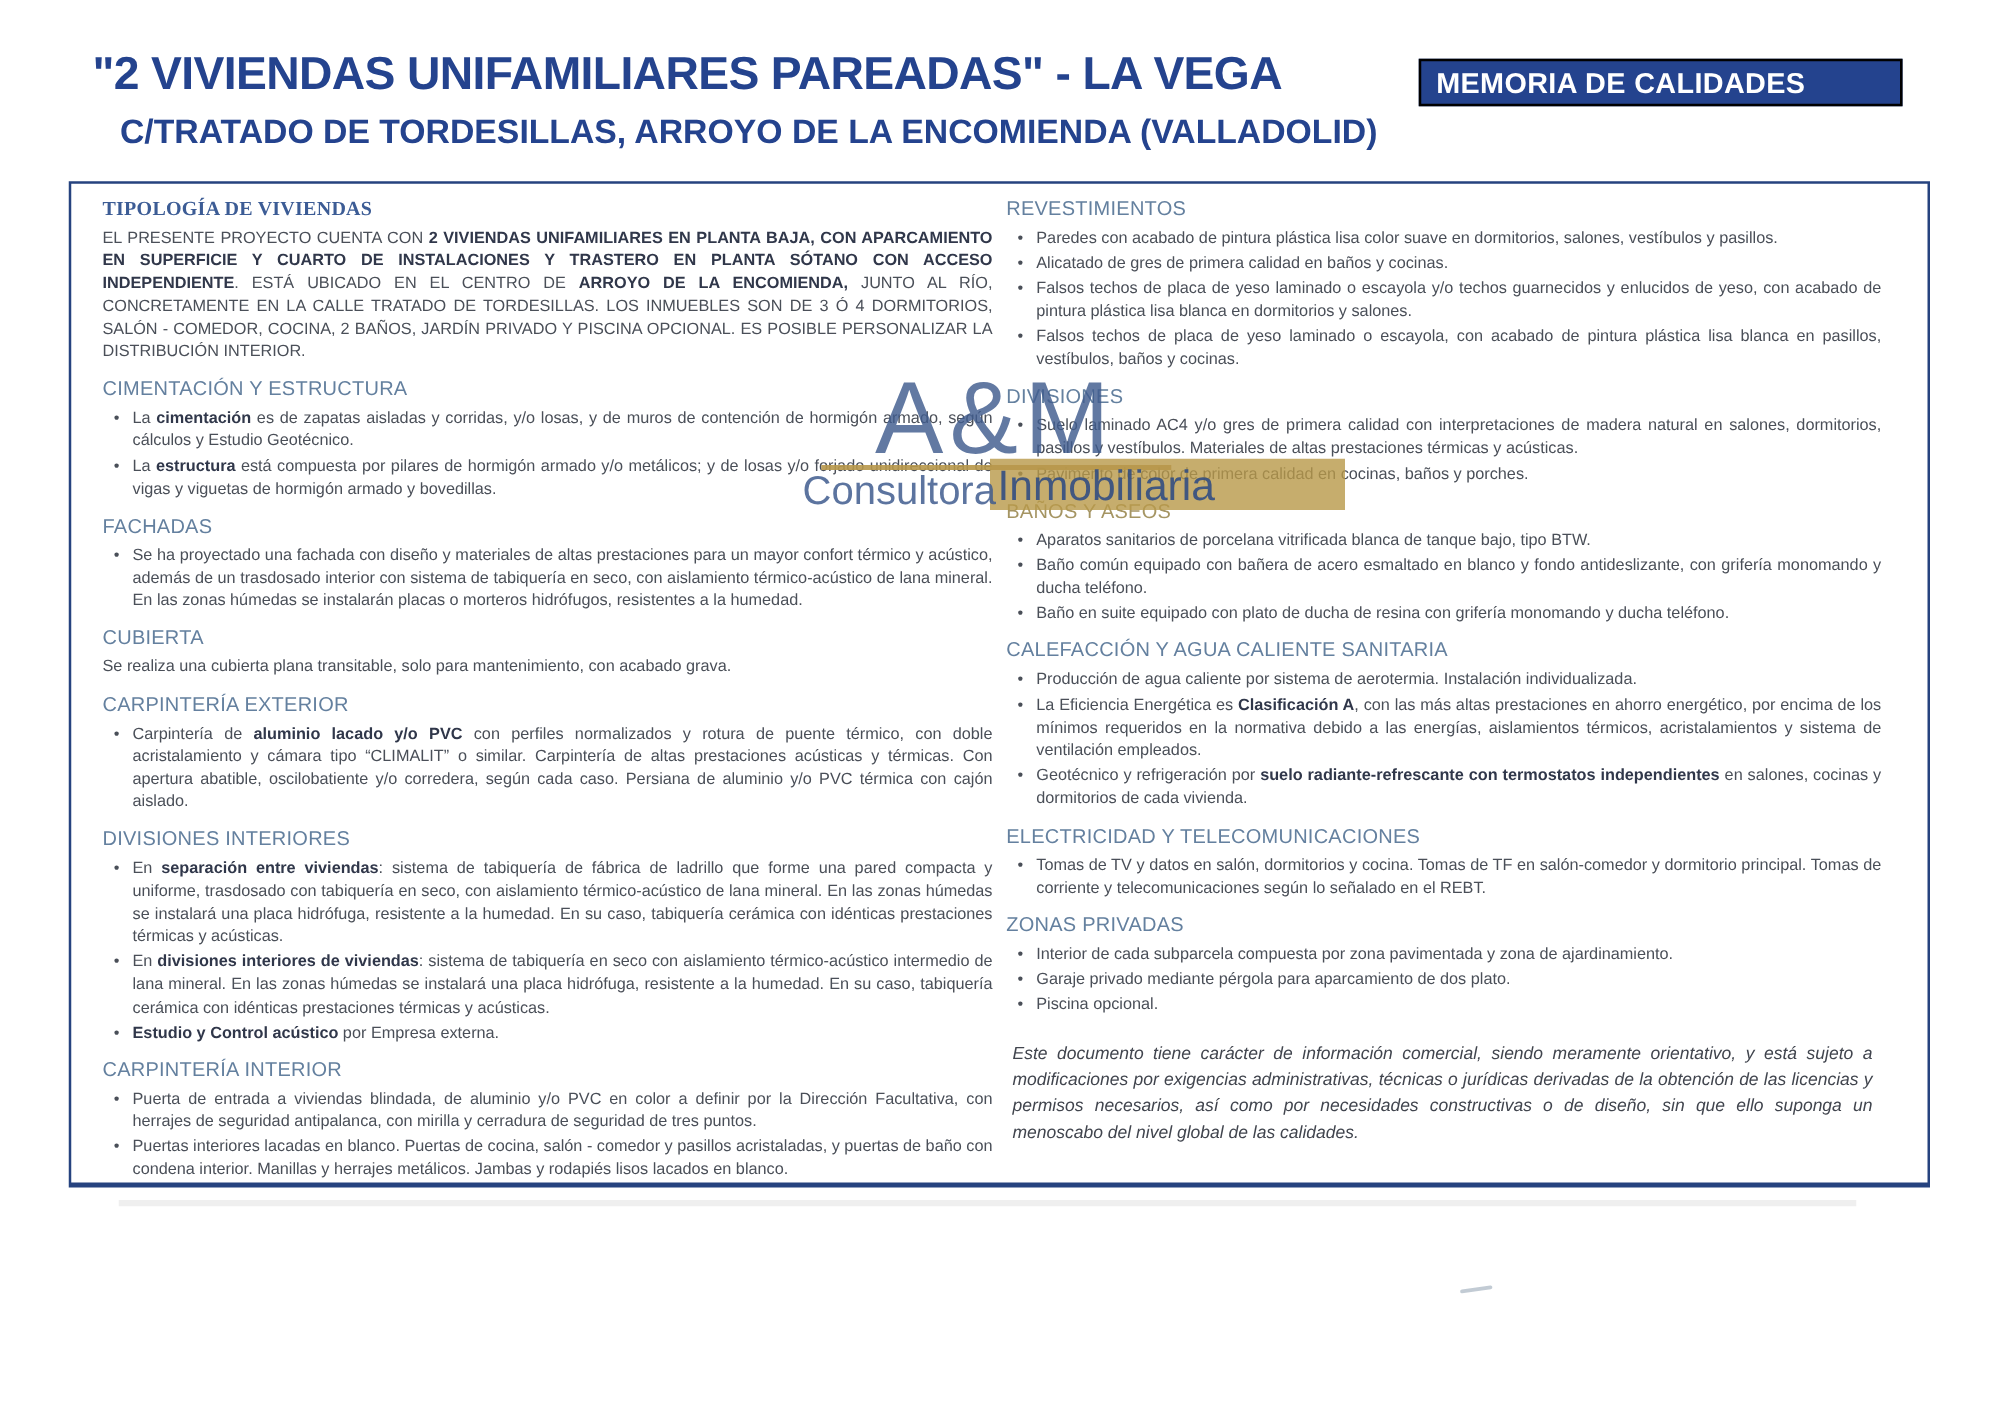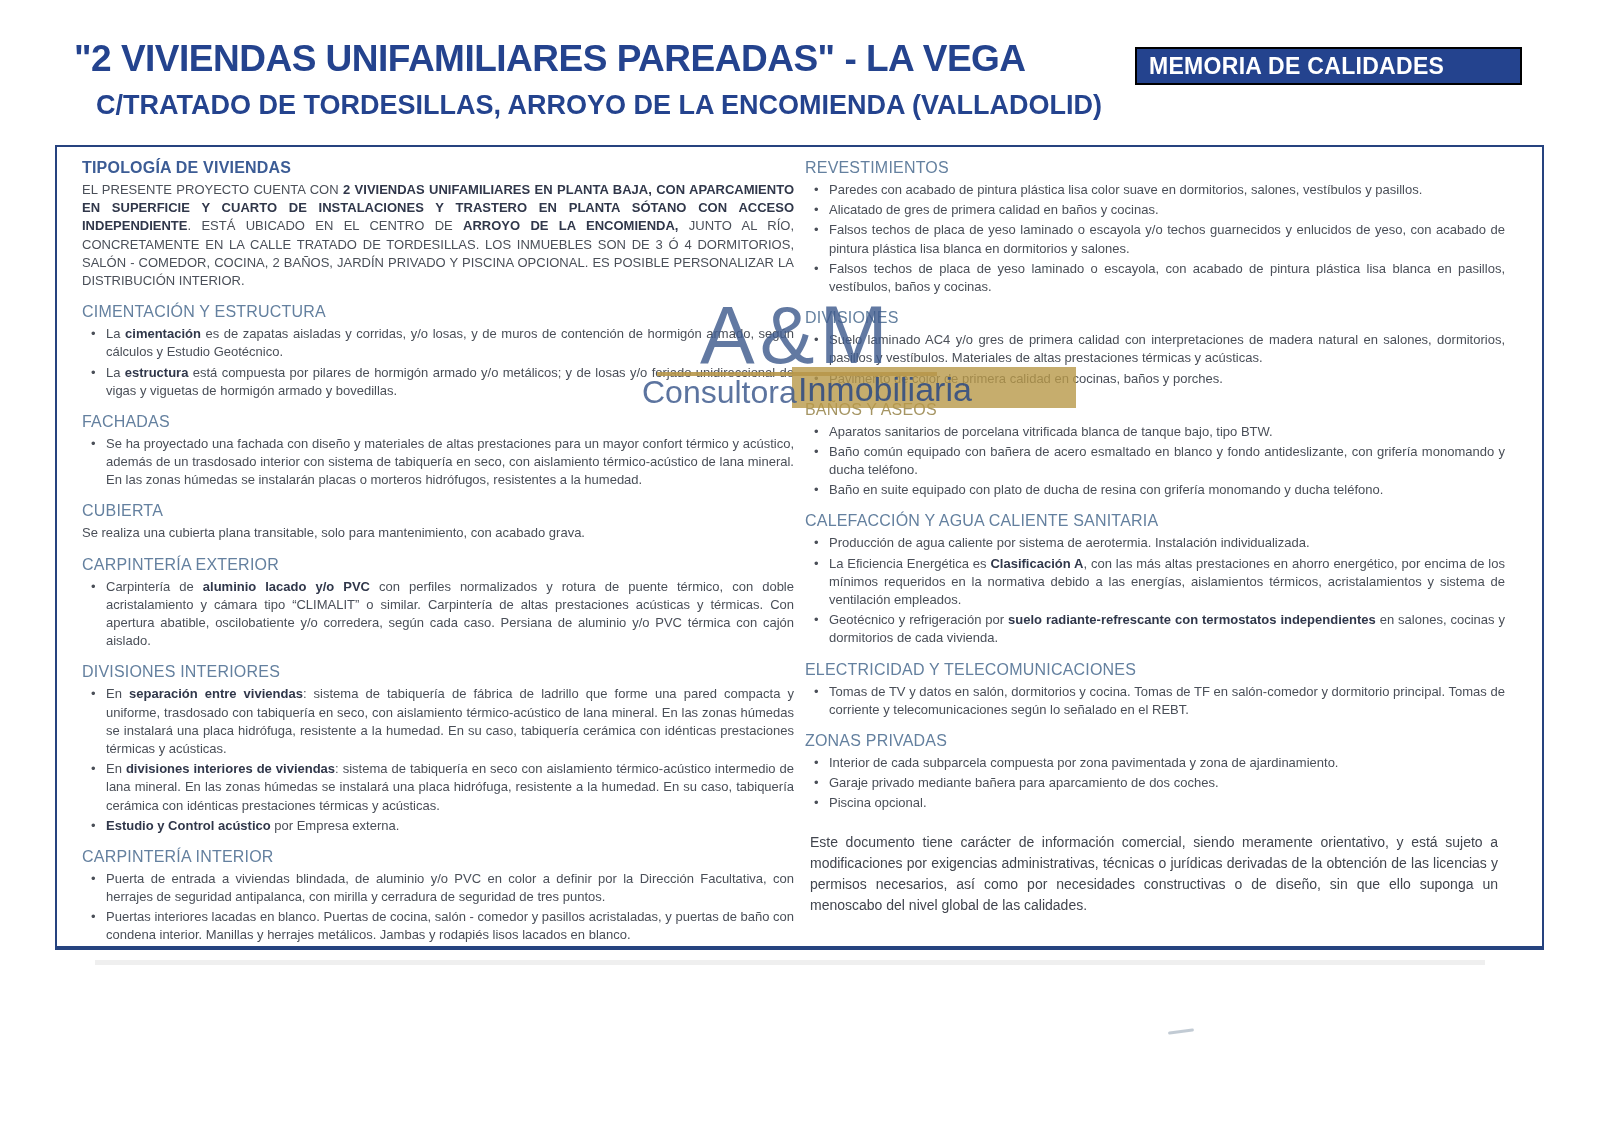--- a/index.html
+++ b/index.html
@@ -25,31 +25,31 @@
     position:absolute;left:55px;top:145px;width:1485px;height:799px;
     border:2px solid #26437f;border-bottom-width:4px;background:#fff;overflow:hidden;
   }
   .col{position:absolute;top:12px;}
   .col-left{left:25px;width:712px;}
   .col-right{left:748px;width:700px;}
   .sec{margin-bottom:13px;}
   .sec-title{
     font-size:16px;font-weight:400;color:#64809f;margin:0 0 4px 0;letter-spacing:.2px;
   }
-  .sec-title.strong{font-weight:bold;color:#3c5c95;}
+  .sec-title.strong{font-weight:bold;color:#3c5c95;font-family:Liberation Serif, serif;}
   .sec-title.obscured{color:#8f7b3d;opacity:.8;}
   .para,.bullet{
     font-size:13px;line-height:1.4;color:#4a4f58;text-align:justify;margin:0 0 2px 0;
   }
   .bullet{position:relative;padding-left:24px;}
   .bullet::before{content:"\2022";position:absolute;left:9px;top:0;color:#4a4f58;}
   .para b,.bullet b{color:#30374a;}
   .disclaimer{
     position:absolute;left:753px;top:685px;width:688px;
-    font-size:14px;line-height:1.5;color:#41454e;text-align:justify;
+    font-size:14px;font-style:italic;line-height:1.5;color:#41454e;text-align:justify;
   }
   
   .wm-logo{
     position:absolute;left:700px;top:294px;font-size:82px;line-height:1;
     color:rgba(64,92,142,.82);letter-spacing:5px;z-index:6;white-space:nowrap;
   }
   .wm-underline{
     position:absolute;left:657px;top:372px;width:280px;height:4px;
     background:rgba(183,151,74,.9);z-index:6;
   }
@@ -142,21 +142,21 @@
         <div class="bullet"><span> La Eficiencia Energética  es </span><b>Clasificación A</b><span>, con las más altas prestaciones en ahorro energético, por encima de los mínimos requeridos en la normativa debido a las energías, aislamientos térmicos, acristalamientos y sistema de ventilación empleados.</span></div>
         <div class="bullet"><span>Geotécnico y refrigeración por </span><b>suelo radiante-refrescante con termostatos independientes</b><span> en salones, cocinas y dormitorios de cada vivienda.</span></div>
       </section>
       <section class="sec">
         <h3 class="sec-title normal">ELECTRICIDAD Y TELECOMUNICACIONES</h3>
         <div class="bullet"><span>Tomas de TV y datos en salón, dormitorios y cocina. Tomas de TF en salón-comedor y dormitorio principal. Tomas de corriente y telecomunicaciones según lo señalado en el REBT.</span></div>
       </section>
       <section class="sec">
         <h3 class="sec-title normal">ZONAS PRIVADAS</h3>
         <div class="bullet"><span>Interior de cada subparcela compuesta por zona pavimentada y zona de ajardinamiento.</span></div>
-        <div class="bullet"><span>Garaje privado mediante bañera para aparcamiento de dos coches.</span></div>
+        <div class="bullet"><span>Garaje privado mediante pérgola para aparcamiento de dos plato.</span></div>
         <div class="bullet"><span>Piscina opcional.</span></div>
       </section>
     </div>
   <div class="disclaimer">Este documento tiene carácter de información comercial, siendo meramente orientativo, y está sujeto a modificaciones por exigencias administrativas, técnicas o jurídicas derivadas de la obtención de las licencias y permisos necesarios, así como por necesidades constructivas o de diseño, sin que ello suponga un menoscabo del nivel global de las calidades.</div>
 </div>
 
 <div class="wm-logo">A&amp;M</div>
 <div class="wm-underline"></div>
 <div class="wm-word1">Consultora</div>
 <div class="wm-highlight"></div>

